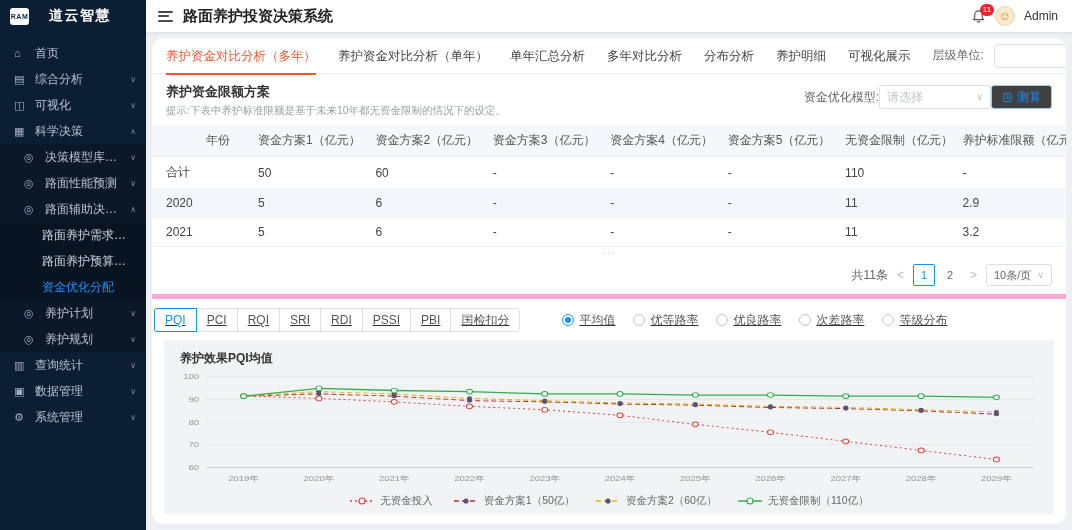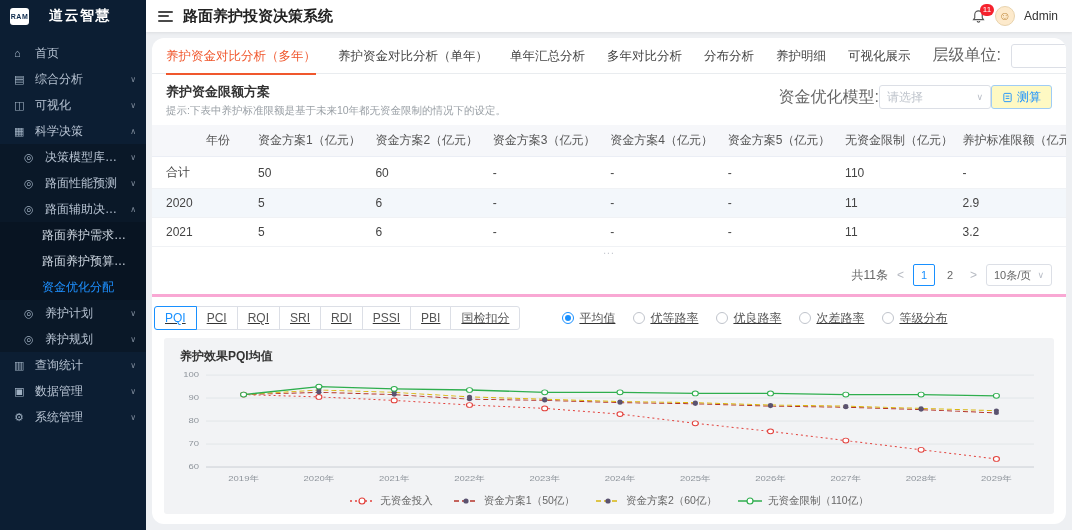--- a/index.html
+++ b/index.html
@@ -36,44 +36,44 @@
 
   .content{flex:1;padding:6px;overflow:hidden;min-height:0;}
   .card{background:#fff;height:100%;border-radius:12px;display:flex;flex-direction:column;overflow:hidden;}
 
   
   .tabbar{display:flex;align-items:center;border-bottom:1px solid #e9ecef;padding:0 14px;height:36px;flex-shrink:0;gap:22px;}
   .tab{font-size:12.5px;color:#444;cursor:pointer;height:36px;line-height:36px;position:relative;white-space:nowrap;}
   .tab.active{color:var(--tab-active);}
   .tab.active::after{content:"";position:absolute;left:0;right:0;bottom:-1px;height:2px;background:var(--tab-active);}
   .tabbar-right{margin-left:auto;display:flex;align-items:center;gap:10px;}
-  .field-label{color:#666;font-size:16px;white-space:nowrap;}
+  .field-label{color:#666;font-size:12px;white-space:nowrap;}
   .select{border:1px solid #dcdfe6;border-radius:3px;height:24px;display:flex;align-items:center;justify-content:space-between;padding:0 7px;color:#bfc4cc;font-size:12px;background:#fff;cursor:pointer;}
   .level-select{width:168px;}
   .sel-chev{color:#b8bdc6;font-size:9px;margin-left:6px;}
 
   
   .panel-head{display:flex;align-items:flex-start;padding:9px 14px 7px;flex-shrink:0;}
   .panel-title{font-size:13px;font-weight:bold;color:#333;}
   .panel-sub{font-size:10.5px;color:#9aa0a6;margin-top:3px;}
   .panel-head-right{margin-left:auto;display:flex;align-items:center;gap:0;padding-top:2px;}
   .model-select{width:112px;}
-  .calc-btn{height:24px;padding:0 10px;border:1px solid #9fccf5;background:#fef9c3;color:var(--primary);border-radius:3px;display:flex;align-items:center;gap:4px;font-size:12px;cursor:pointer;white-space:nowrap;}
+  .calc-btn{height:24px;padding:0 10px;border:1px solid #9fccf5;background:#404040;color:var(--primary);border-radius:3px;display:flex;align-items:center;gap:4px;font-size:12px;cursor:pointer;white-space:nowrap;}
 
   
   .table-wrap{flex-shrink:0;}
   table{width:100%;border-collapse:collapse;table-layout:fixed;}
   th{background:#f6f7fa;color:#555;font-weight:normal;text-align:right;font-size:12px;padding:7px 14px;border-bottom:1px solid #ebeef5;white-space:nowrap;overflow:hidden;}
   th:first-child{width:92px;}
   td{font-size:12px;color:#444;padding:7px 14px;border-bottom:1px solid #f0f2f5;white-space:nowrap;}
   tr.alt{background:#f3f7fb;}
   .more-hint{text-align:center;color:#c0c4cc;font-size:10px;height:10px;line-height:7px;letter-spacing:1px;flex-shrink:0;}
 
   
-  .pager{display:flex;justify-content:flex-end;align-items:center;gap:7px;padding:7px 14px 8px;color:#666;font-size:12px;flex-shrink:0;border-bottom:3px solid #f9a8d4;}
+  .pager{display:flex;justify-content:flex-end;align-items:center;gap:7px;padding:7px 14px 8px;color:#666;font-size:12px;flex-shrink:0;border-bottom:5px solid #f9a8d4;}
   .pg-arrow{color:#b6bac2;cursor:pointer;font-size:12px;padding:0 2px;}
   .page-num{min-width:22px;height:22px;display:inline-flex;align-items:center;justify-content:center;border:1px solid transparent;border-radius:2px;color:#666;cursor:pointer;font-size:11px;}
   .page-num.active{border-color:var(--primary);color:var(--primary);background:#fff;}
   .size-select{height:22px;width:66px;font-size:11px;color:#666;}
   .page-list{display:flex;gap:4px;}
 
   
   .chart-controls{display:flex;align-items:center;padding:9px 2px 6px;flex-shrink:0;text-decoration:underline;}
   .btn-group{display:flex;}
   .gbtn{height:24px;padding:0 10px;border:1px solid #dcdfe6;margin-left:-1px;background:#fff;color:#555;font-size:12px;display:flex;align-items:center;cursor:pointer;font-family:inherit;}

